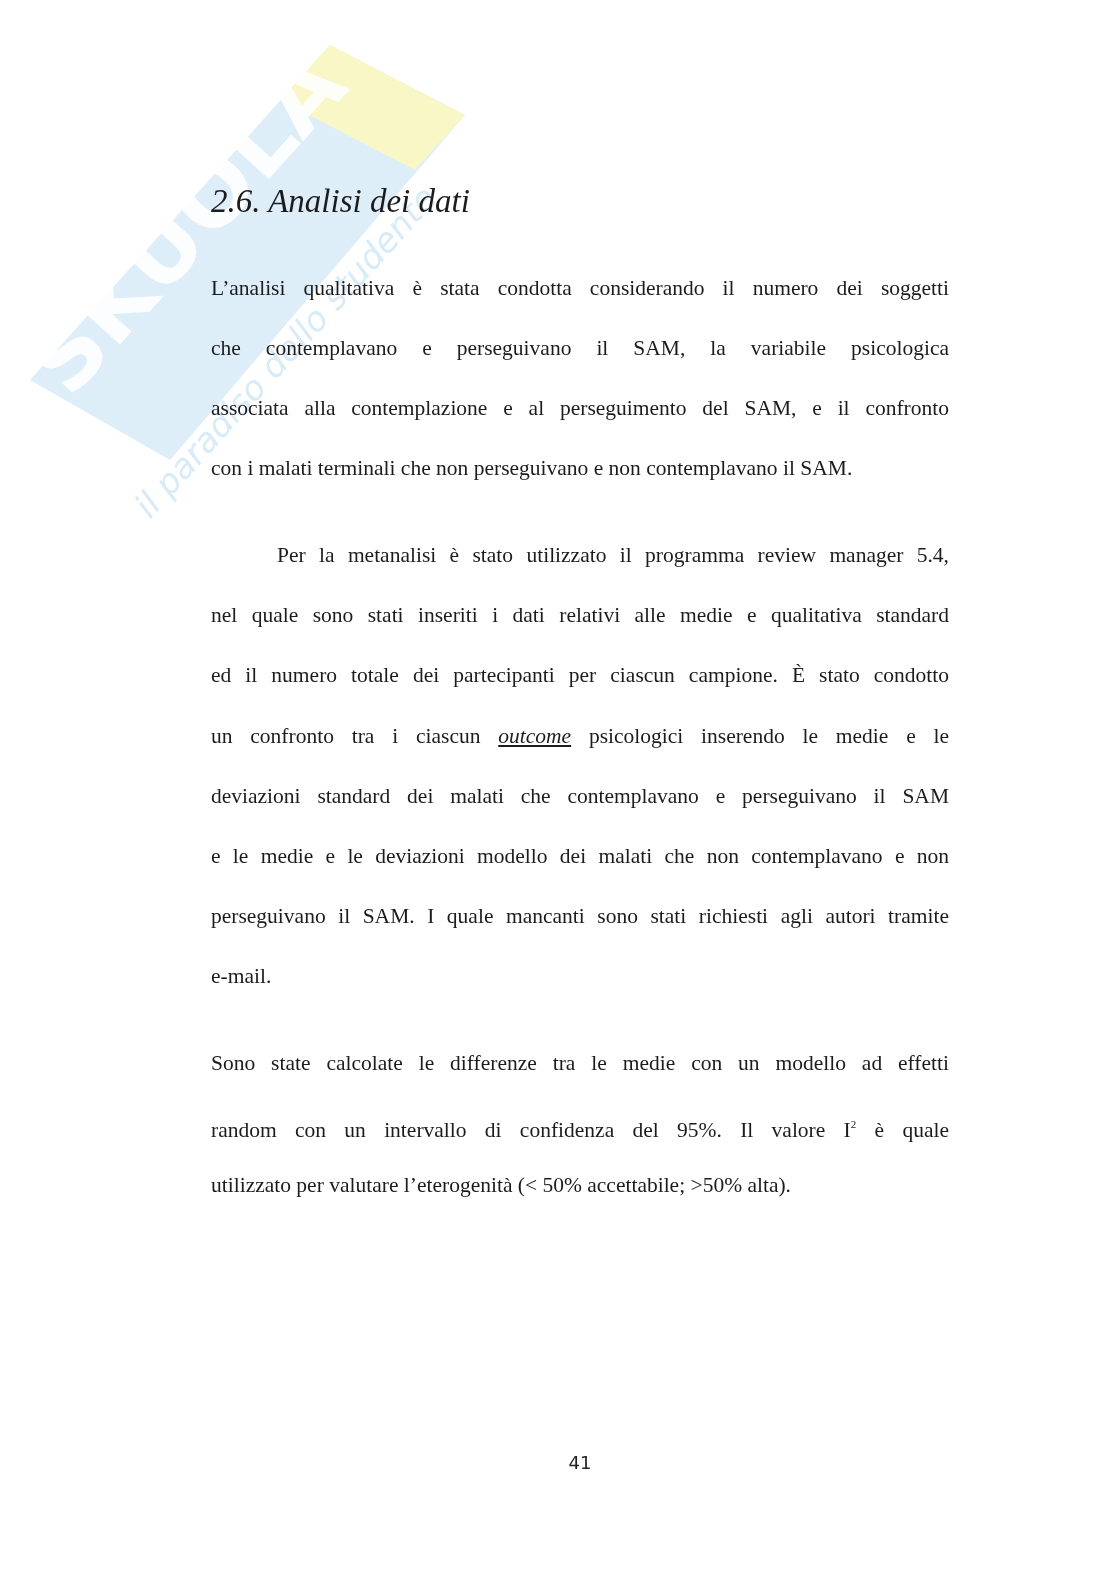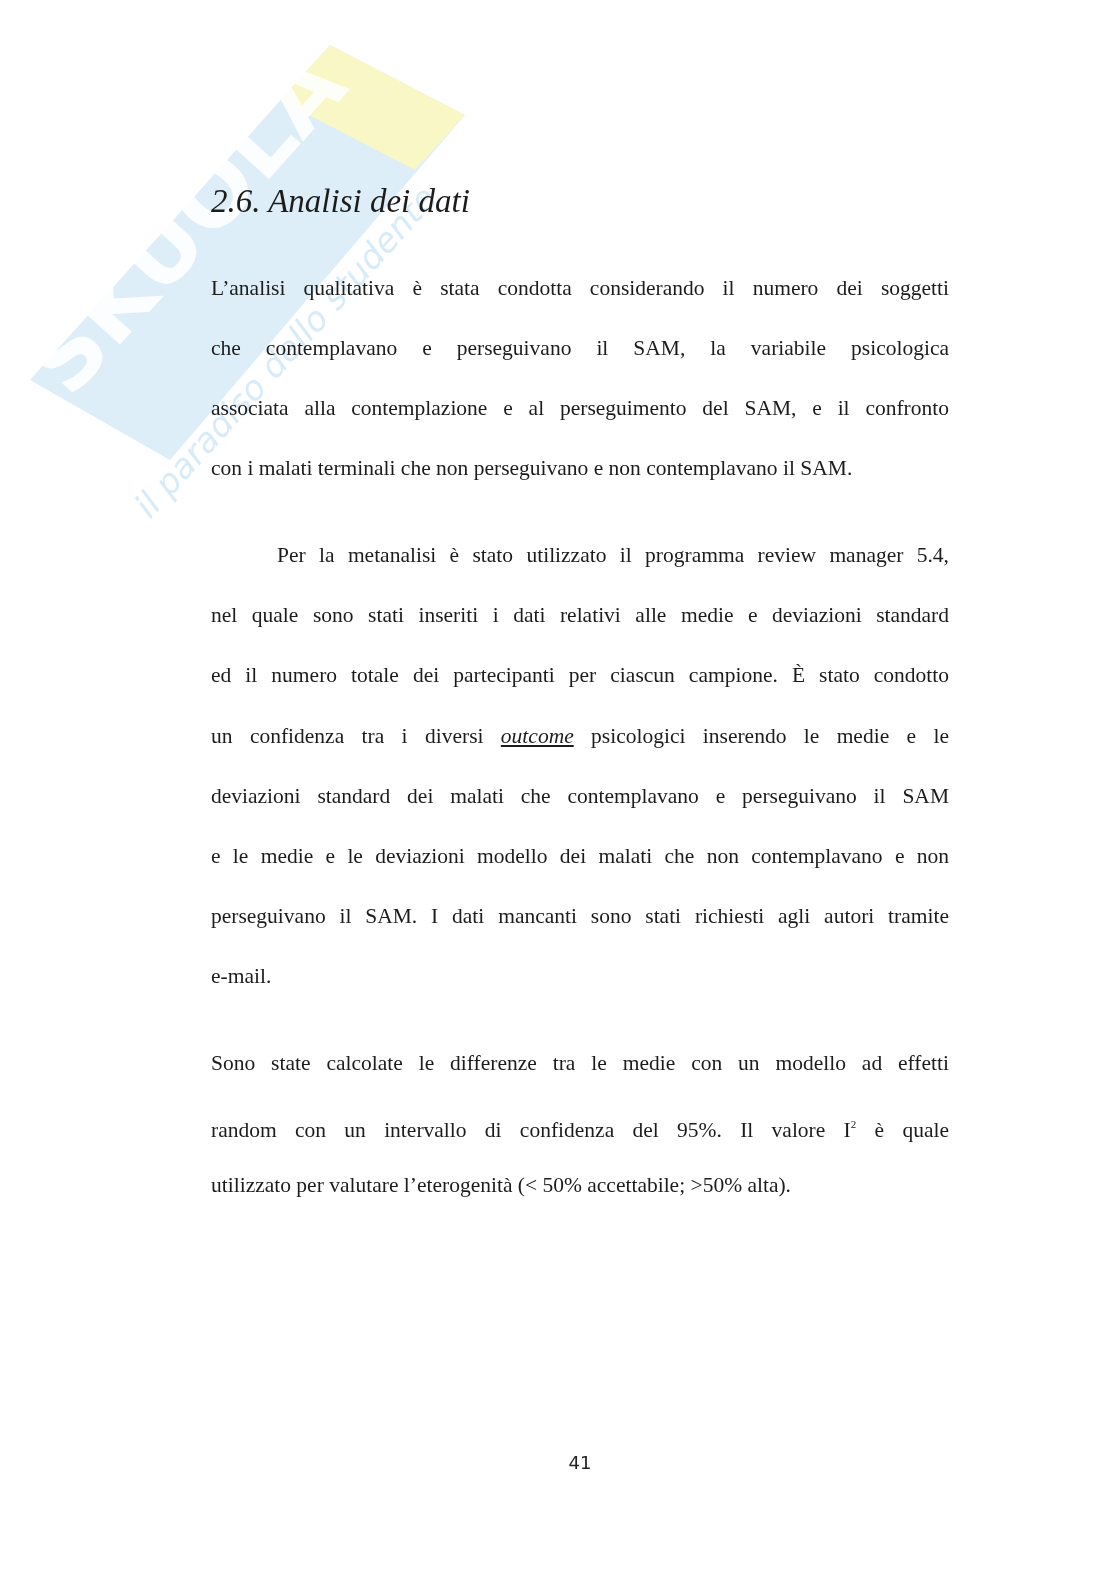--- a/index.html
+++ b/index.html
@@ -29,30 +29,30 @@
 
   <div class="content">
     <div class="heading">2.6. Analisi dei dati</div>
 
     <div class="line just" style="top:273px">L’analisi qualitativa è stata condotta considerando il numero dei soggetti</div>
     <div class="line just" style="top:333px">che contemplavano e perseguivano il SAM, la variabile psicologica</div>
     <div class="line just" style="top:393px">associata alla contemplazione e al perseguimento del SAM, e il confronto</div>
     <div class="line" style="top:453px">con i malati terminali che non perseguivano e non contemplavano il SAM.</div>
 
     <div class="line just indent" style="top:540px">Per la metanalisi è stato utilizzato il programma review manager 5.4,</div>
-    <div class="line just" style="top:600px">nel quale sono stati inseriti i dati relativi alle medie e deviazioni standard</div>
+    <div class="line just" style="top:600px">nel quale sono stati inseriti i dati relativi alle medie e qualitativa standard</div>
     <div class="line just" style="top:660px">ed il numero totale dei partecipanti per ciascun campione. È stato condotto</div>
     <div class="line just" style="top:721px">
-      <span>un confidenza tra i diversi</span>
+      <span>un confronto tra i ciascun</span>
       <em>outcome</em>
       <span>psicologici inserendo le medie e le</span>
     </div>
     <div class="line just" style="top:781px">deviazioni standard dei malati che contemplavano e perseguivano il SAM</div>
     <div class="line just" style="top:841px">e le medie e le deviazioni modello dei malati che non contemplavano e non</div>
-    <div class="line just" style="top:901px">perseguivano il SAM. I dati mancanti sono stati richiesti agli autori tramite</div>
+    <div class="line just" style="top:901px">perseguivano il SAM. I quale mancanti sono stati richiesti agli autori tramite</div>
     <div class="line" style="top:961px">e-mail.</div>
 
     <div class="line just" style="top:1048px">Sono state calcolate le differenze tra le medie con un modello ad effetti</div>
     <div class="line just" style="top:1109px">
       <span>random con un intervallo di confidenza del 95%.  Il valore I</span><sup>2</sup>
       <span>è quale</span>
     </div>
     <div class="line" style="top:1170px">utilizzato per valutare l’eterogenità (&lt; 50% accettabile; &gt;50% alta).</div>
   </div>
 

